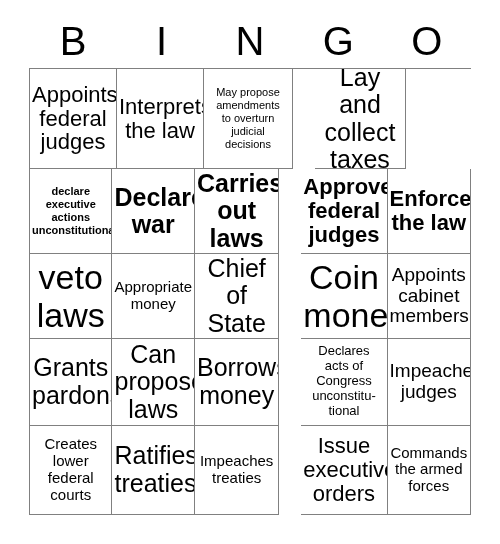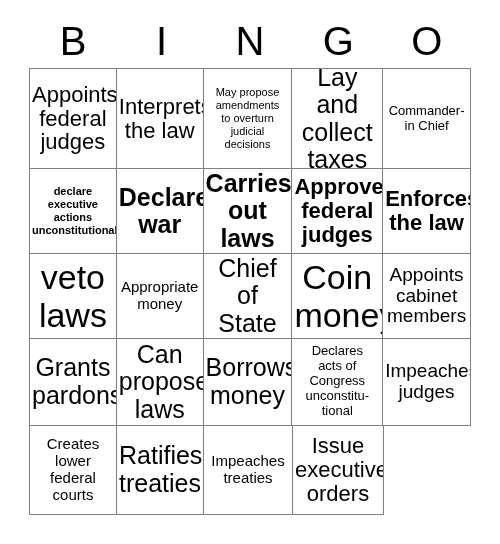--- a/index.html
+++ b/index.html
@@ -74,21 +74,21 @@
     align-items: center;
     justify-content: center;
     text-align: center;
     padding: 1px 2px;
     overflow: hidden;
     background: #ffffff;
   }
   .cell.c0 { width: 87px; }
   .cell.c1 { width: 87px; }
   .cell.c2 { width: 89px; }
-  .cell.c3 { width: 91px; }
+  .cell.c3 { width: 91px; margin-left: 22px; }
   .cell.c4 { width: 88px; }
 
   .cell-text {
     display: block;
     width: 100%;
     line-height: 1.06;
     white-space: pre-line;
     word-break: normal;
   }
   
@@ -130,24 +130,20 @@
 amendments
 to overturn
 judicial
 decisions</span>
         </div>
       <div class="cell c3 fs-xl">
           <span class="cell-text">Lay and
 collect
 taxes</span>
         </div>
-      <div class="cell c4 fs-xs">
-          <span class="cell-text">Commander-
-in Chief</span>
-        </div>
     </div>
 
     <div class="grid-row r1">
       <div class="cell c0 fs-xxs">
           <span class="cell-text">declare
 executive
 actions
 unconstitutional</span>
         </div>
       <div class="cell c1 fs-xl">
@@ -235,16 +231,21 @@
         </div>
       <div class="cell c2 fs-sm">
           <span class="cell-text">Impeaches
 treaties</span>
         </div>
       <div class="cell c3 fs-lg">
           <span class="cell-text">Issue
 executive
 orders</span>
         </div>
+      <div class="cell c4 fs-sm">
+          <span class="cell-text">Commands
+the armed
+forces</span>
+        </div>
     </div>
 
   </div>
 </div>
 
 </body></html>

